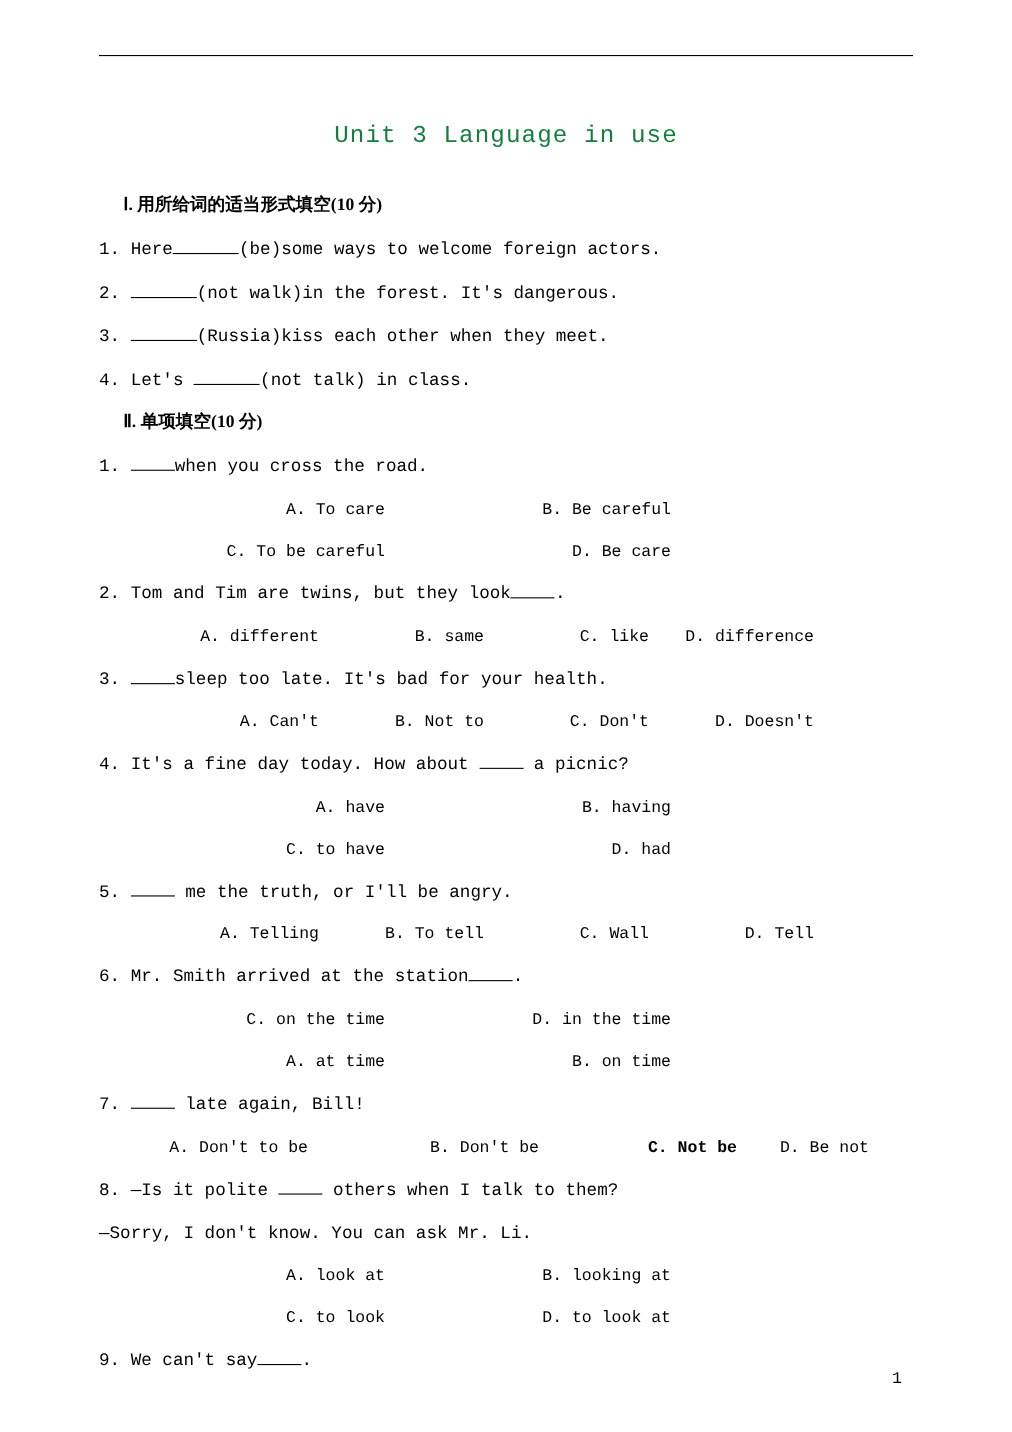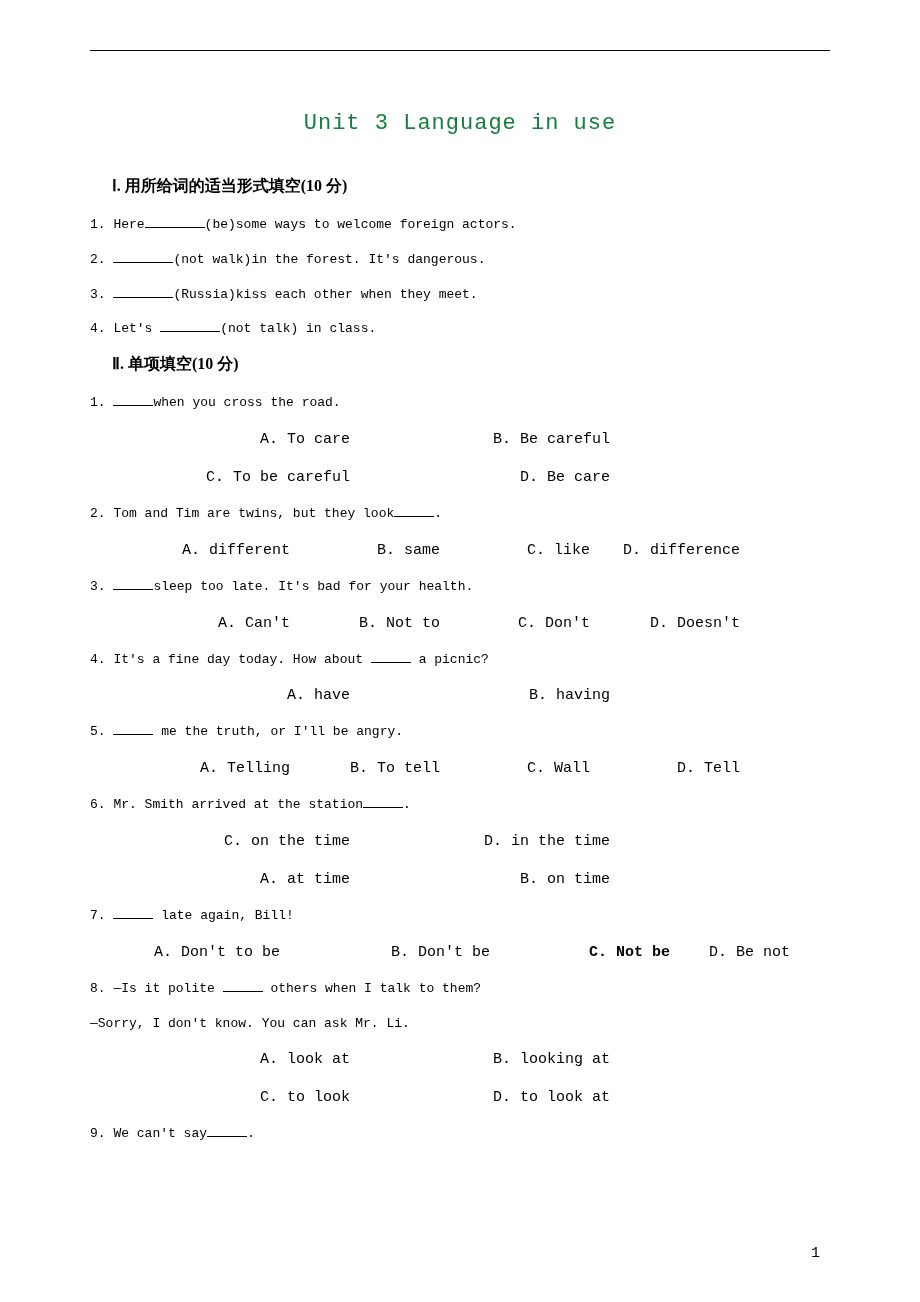--- a/index.html
+++ b/index.html
@@ -31,21 +31,21 @@
       letter-spacing: 1px;
     }
     .section-heading {
       font-weight: bold;
       font-size: 16px;
       margin-bottom: 18px;
       font-family: "SimSun", "宋体", serif;
       margin-left: 22px;
     }
     .item {
-      font-size: 13px;
+      font-size: 16px;
       line-height: 1.6;
       margin-bottom: 14px;
       font-family: "Courier New", "SimSun", monospace;
     }
     .options-row {
       font-size: 15px;
       line-height: 1.6;
       margin-bottom: 14px;
       display: flex;
       font-family: "Courier New", "SimSun", monospace;
@@ -147,20 +147,24 @@
       <span class="opt">D. Doesn't</span>
     </div>
 
     <div class="item">
       <span>4. It's a fine day today. How about </span><span class="blank blank-short"></span><span> a picnic?</span>
     </div>
     <div class="options-row two-col">
       <span class="opt">A. have</span>
       <span class="opt">B. having</span>
     </div>
+    <div class="options-row two-col">
+      <span class="opt">C. to have</span>
+      <span class="opt">D. had</span>
+    </div>
 
     <div class="item">
       <span>5. </span><span class="blank blank-short"></span><span> me the truth, or I'll be angry.</span>
     </div>
     <div class="options-row four-col">
       <span class="opt">A. Telling</span>
       <span class="opt">B. To tell</span>
       <span class="opt">C. Wall</span>
       <span class="opt">D. Tell</span>
     </div>

